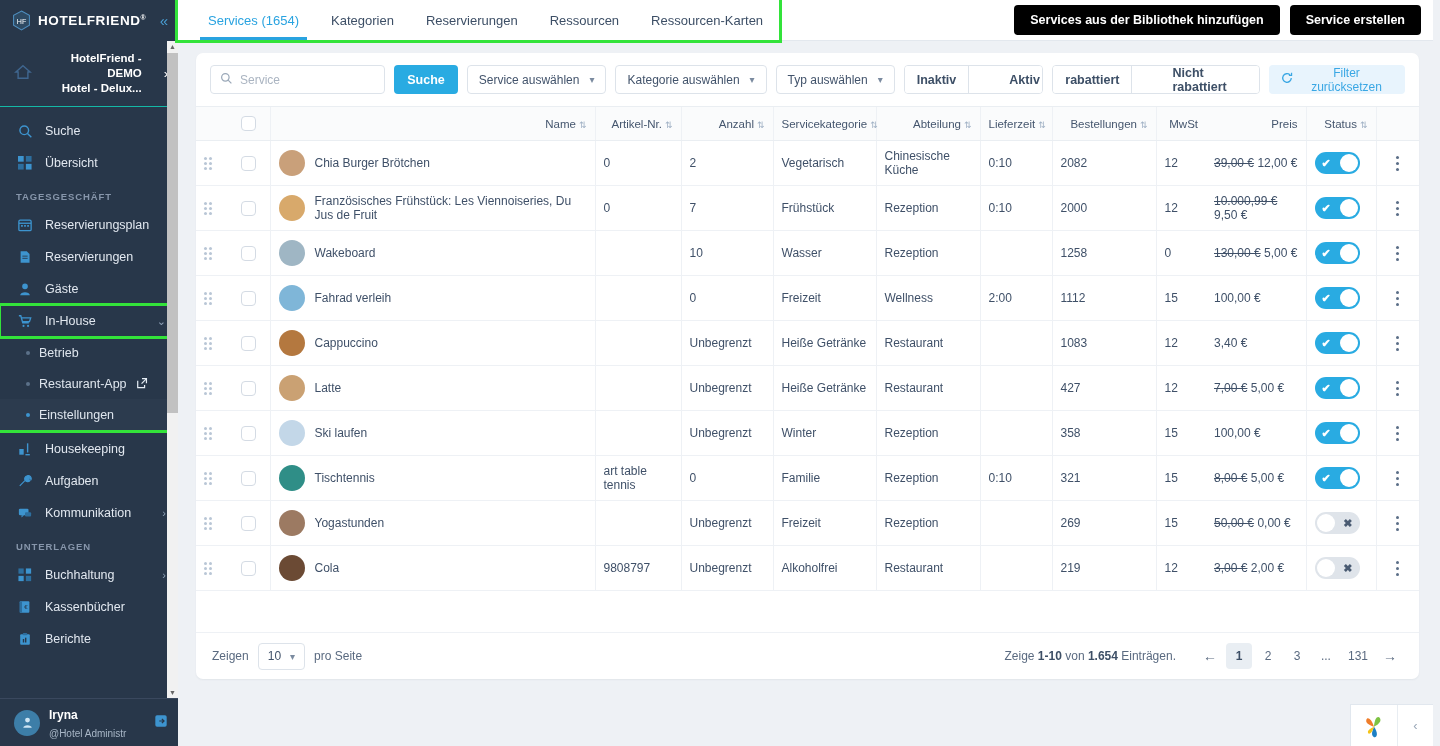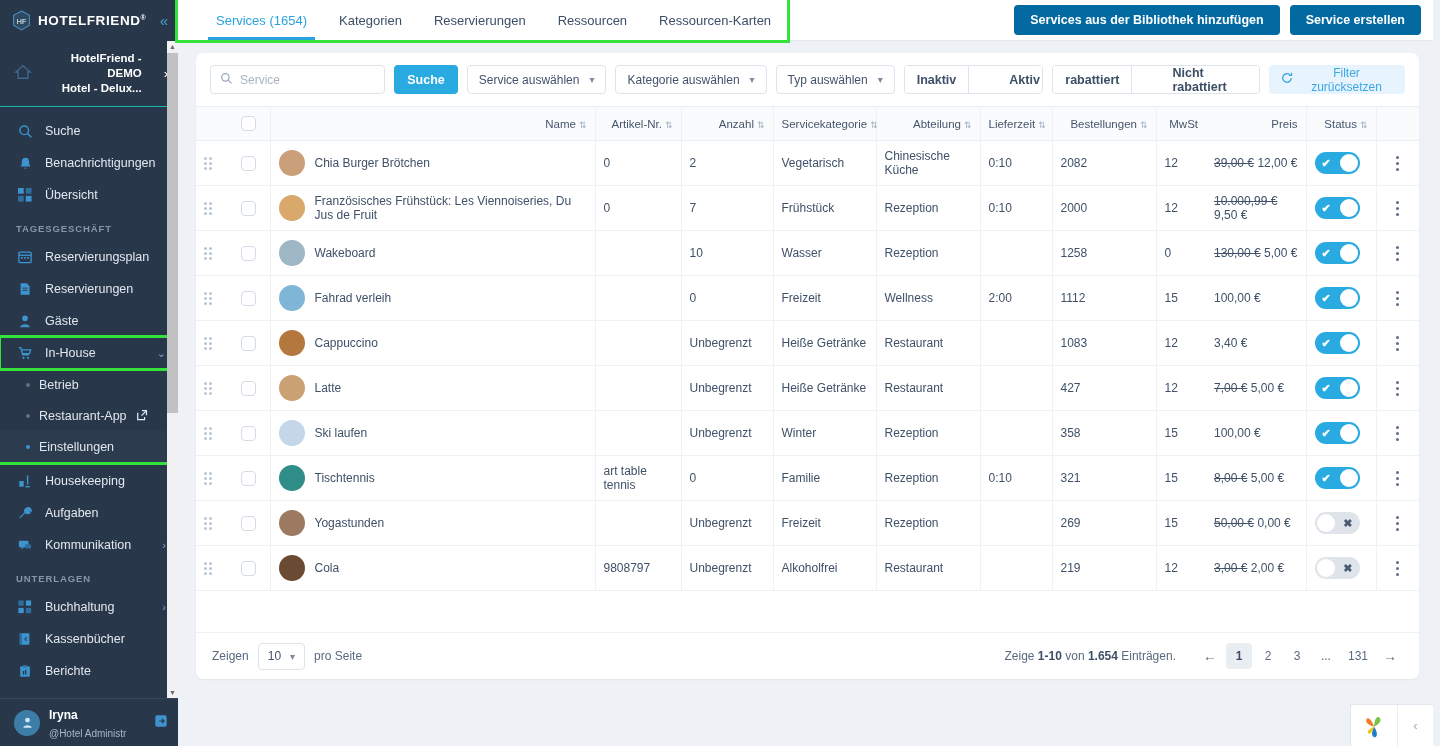--- a/index.html
+++ b/index.html
@@ -85,33 +85,33 @@
   .sb-thumb { position: absolute; left: 0; top: 12px; width: 11px; height: 360px; background: #c1c1c1; border-radius: 0;}
   .sb-arrow { position:absolute; left:0; width:11px; height:11px; display:flex; align-items:center; justify-content:center; font-size:7px; color:#666;}
 
   
   .main { flex: 1 1 auto; height: 746px; display: flex; flex-direction: column; background: #eef1f5; position: relative;}
 
   .topbar {
     height: 41px; background: #fff; display: flex; align-items: stretch;
     border-bottom: 1px solid #e3e8ee; flex: 0 0 41px; padding-right: 12px;
   }
-  .tabs { display: flex; align-items: stretch; padding-left: 22px; }
+  .tabs { display: flex; align-items: stretch; padding-left: 14px; }
   .tab {
     display: flex; align-items: center; padding: 0 16px; font-size: 13px;
     color: #3d4f66; cursor: pointer; white-space: nowrap; position: relative;
   }
   .tab.active { color: #29a3e0; }
   .tab.active::after {
     content: ""; position: absolute; left: 8px; right: 8px; bottom: 0; height: 3px; background: #29a3e0;
   }
   .tabs-hl { outline: 3px solid #33e33a; }
   .top-actions { margin-left: auto; display: flex; align-items: center; gap: 10px; }
   .btn-primary {
-    background: #0369a1; color: #fff; border: none; border-radius: 4px;
+    background: #000000; color: #fff; border: none; border-radius: 4px;
     font-size: 12.5px; font-weight: bold; padding: 0 16px; height: 30px; cursor: pointer;
     font-family: "Liberation Sans", sans-serif;
   }
 
   .content { flex: 1 1 auto; padding: 12px 14px 0 18px; overflow: hidden; }
   .card {
     background: #fff; border-radius: 7px; height: 626px;
     display: flex; flex-direction: column; overflow: hidden;
     box-shadow: 0 1px 2px rgba(30,45,70,.06);
   }
@@ -257,29 +257,20 @@
       <div class="nav-item">
         <span class="ico">
           <svg viewBox="0 0 18 18" width="15" height="15">
               <circle cx="7.5" cy="7.5" r="5.2" fill="none" stroke="#3d94cf" stroke-width="1.7"></circle>
               <line x1="11.4" y1="11.4" x2="16" y2="16" stroke="#3d94cf" stroke-width="1.7"></line>
             </svg>
         </span>
         <span>Suche</span>
       </div>
 
-      <div class="nav-item">
-        <span class="ico">
-          <svg viewBox="0 0 18 18" width="15" height="15">
-              <path d="M9 2 C6.2 2 4.6 3.9 4.6 6.6 L4.6 10 L3 12.6 L15 12.6 L13.4 10 L13.4 6.6 C13.4 3.9 11.8 2 9 2 Z" fill="#3d94cf"></path>
-              <path d="M7.3 14 a1.8 1.8 0 0 0 3.4 0 Z" fill="#3d94cf"></path>
-            </svg>
-        </span>
-        <span>Benachrichtigungen</span>
-      </div>
 
       <div class="nav-item">
         <span class="ico">
           <svg viewBox="0 0 16 16" width="14" height="14">
               <rect x="0" y="0" width="6.5" height="6.5" fill="#3d94cf"></rect>
               <rect x="9" y="0" width="6.5" height="6.5" fill="#2d6e9e"></rect>
               <rect x="0" y="9" width="6.5" height="6.5" fill="#2d6e9e"></rect>
               <rect x="9" y="9" width="6.5" height="6.5" fill="#3d94cf"></rect>
             </svg>
         </span>

